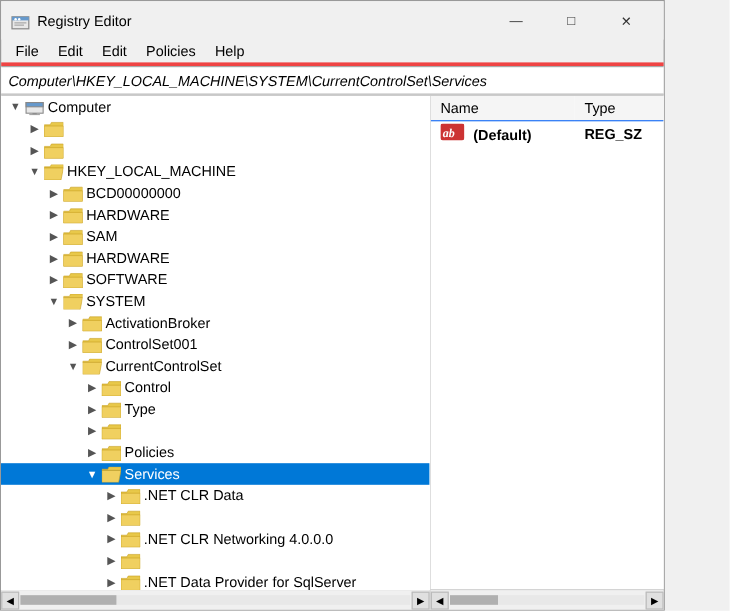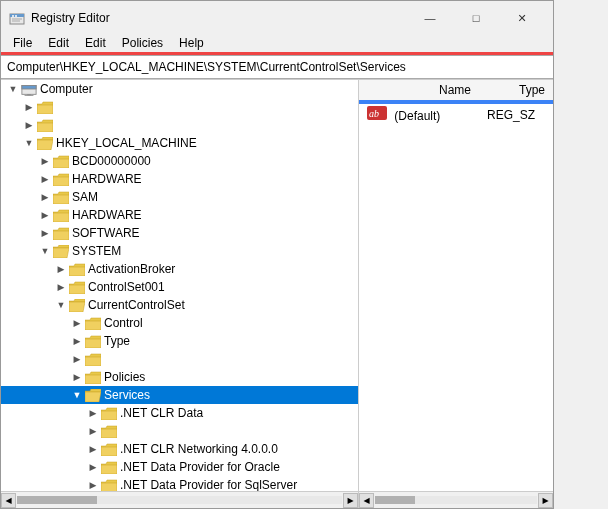--- a/index.html
+++ b/index.html
@@ -78,21 +78,22 @@
     .address-bar {
       background: white;
       border: 1px solid #aaa;
       border-left: none;
       border-right: none;
       padding: 3px 6px;
       font-size: 12px;
       color: #000;
       height: 24px;
       display: flex;
-      align-items: center;
+      align-items: flex-end;
+      font-style: italic;
     }
     
     .main-content {
       display: flex;
       flex: 1;
       overflow: hidden;
       background: white;
       border-top: 1px solid #ccc;
     }
     
@@ -141,33 +142,34 @@
     }
     .tree-label {
       font-size: 12px;
     }
     
     .value-table {
       width: 100%;
       border-collapse: collapse;
     }
     .value-table th {
-      text-align: right;
+      text-align: left;
       padding: 3px 8px;
       font-weight: normal;
       font-size: 12px;
-      border-bottom: 4px solid #3b82f6;
+      border-bottom: 1px solid #3b82f6;
       background: #f5f5f5;
       position: sticky;
       top: 0;
     }
     .value-table td {
       padding: 2px 8px;
       font-size: 12px;
       border-bottom: none;
+      font-weight: bold;
     }
     .value-icon {
       display: inline-flex;
       align-items: center;
       margin-right: 4px;
     }
     
     .bottom-scrollbars {
       display: flex;
       height: 17px;
@@ -493,21 +495,20 @@
       </div>
 
       <div class="tree-item" style="padding-left:84px;">
         <span class="expand-btn">▶</span>
         <span class="folder-icon">
           <svg class="folder-svg" viewBox="0 0 16 13">
               <path d="M0,3 L5,3 L6,1 L16,1 L16,13 L0,13 Z" fill="#e8c84a" stroke="#c8a020" stroke-width="0.5"></path>
               <path d="M0,4 L16,4 L16,13 L0,13 Z" fill="#f0d060" stroke="#c8a020" stroke-width="0.5"></path>
             </svg>
         </span>
-        <span class="tree-label">.NET Data Provider for Oracle</span>
       </div>
 
       <div class="tree-item" style="padding-left:84px;">
         <span class="expand-btn">▶</span>
         <span class="folder-icon">
           <svg class="folder-svg" viewBox="0 0 16 13">
               <path d="M0,3 L5,3 L6,1 L16,1 L16,13 L0,13 Z" fill="#e8c84a" stroke="#c8a020" stroke-width="0.5"></path>
               <path d="M0,4 L16,4 L16,13 L0,13 Z" fill="#f0d060" stroke="#c8a020" stroke-width="0.5"></path>
             </svg>
         </span>

